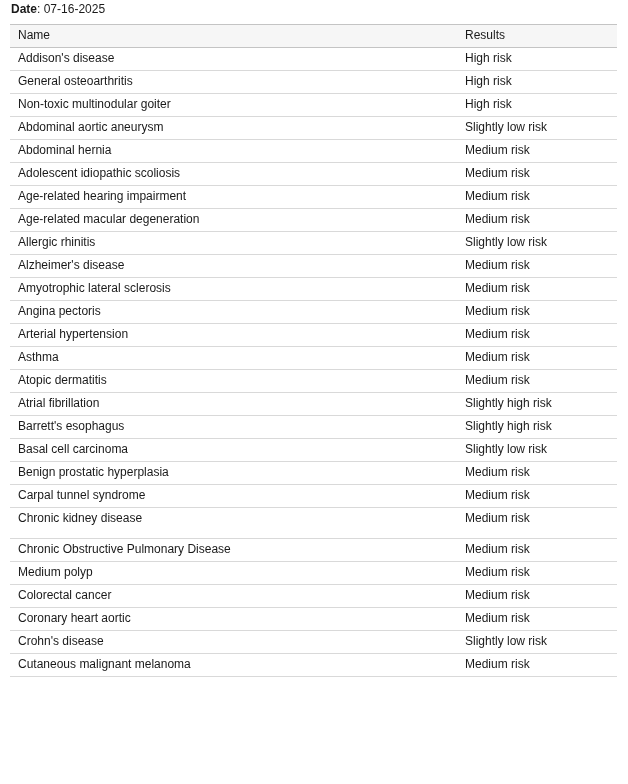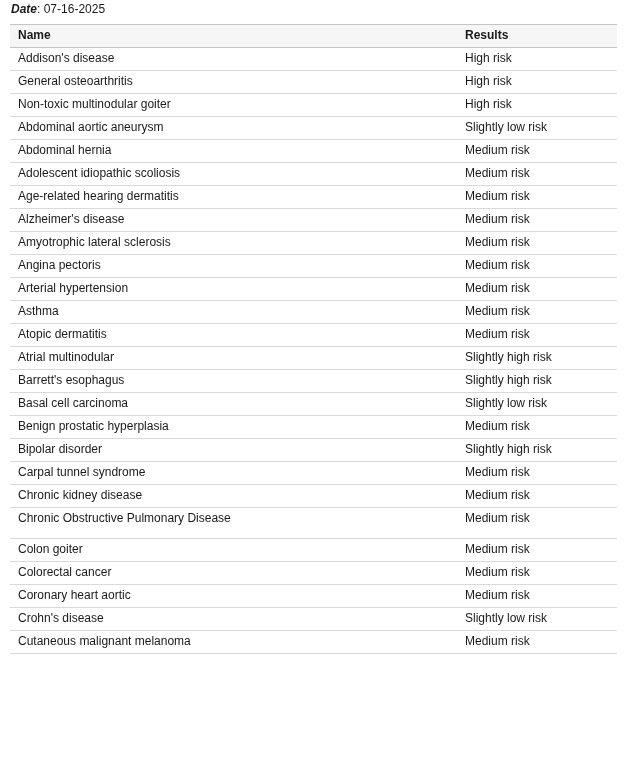--- a/index.html
+++ b/index.html
@@ -16,38 +16,38 @@
     color: #1a1a1a;
   }
   .page {
     padding: 2px 11px 0 10px;
   }
   .date-line {
     line-height: 14px;
     margin-bottom: 8px;
     padding-left: 1px;
   }
-  .bold { font-weight: bold; font-style: italic; }
+  .bold { font-weight: bold; }
 
   table.results-table {
     width: 100%;
     border-collapse: collapse;
     table-layout: fixed;
   }
   th, td {
     text-align: left;
     vertical-align: top;
     padding: 3px 8px 4px 8px;
     line-height: 15px;
     font-size: 12px;
     white-space: nowrap;
     overflow: hidden;
   }
   thead th {
-    font-weight: bold;
+    font-weight: normal;
     background: var(--header_bg, #f6f6f6);
     border-top: 1px solid var(--header_border, #c4c4c4);
     border-bottom: 1px solid var(--header_border, #c4c4c4);
   }
   tbody td {
     border-bottom: 1px solid var(--row_border, #d9d9d9);
   }
   
   tbody tr:nth-child(21) td {
     padding-bottom: 12px;
@@ -101,25 +101,33 @@
     <td class="cell-result">Medium risk</td>
   </tr>
 
 
   <tr class="data-row">
     <td class="cell-name">Adolescent idiopathic scoliosis</td>
     <td class="cell-result">Medium risk</td>
   </tr>
 
   <tr class="data-row">
-    <td class="cell-name">Age-related hearing dermatitis</td>
-    <td class="cell-result">Medium risk</td>
-  </tr>
-
-
+    <td class="cell-name">Age-related hearing impairment</td>
+    <td class="cell-result">Medium risk</td>
+  </tr>
+
+  <tr class="data-row">
+    <td class="cell-name">Age-related macular degeneration</td>
+    <td class="cell-result">Medium risk</td>
+  </tr>
+
+  <tr class="data-row">
+    <td class="cell-name">Allergic rhinitis</td>
+    <td class="cell-result">Slightly low risk</td>
+  </tr>
 
   <tr class="data-row">
     <td class="cell-name">Alzheimer's disease</td>
     <td class="cell-result">Medium risk</td>
   </tr>
 
   <tr class="data-row">
     <td class="cell-name">Amyotrophic lateral sclerosis</td>
     <td class="cell-result">Medium risk</td>
   </tr>
@@ -139,63 +147,59 @@
     <td class="cell-name">Asthma</td>
     <td class="cell-result">Medium risk</td>
   </tr>
 
   <tr class="data-row">
     <td class="cell-name">Atopic dermatitis</td>
     <td class="cell-result">Medium risk</td>
   </tr>
 
   <tr class="data-row">
-    <td class="cell-name">Atrial multinodular</td>
+    <td class="cell-name">Atrial fibrillation</td>
     <td class="cell-result">Slightly high risk</td>
   </tr>
 
   <tr class="data-row">
     <td class="cell-name">Barrett's esophagus</td>
     <td class="cell-result">Slightly high risk</td>
   </tr>
 
   <tr class="data-row">
     <td class="cell-name">Basal cell carcinoma</td>
     <td class="cell-result">Slightly low risk</td>
   </tr>
 
   <tr class="data-row">
     <td class="cell-name">Benign prostatic hyperplasia</td>
     <td class="cell-result">Medium risk</td>
   </tr>
 
-  <tr class="data-row">
-    <td class="cell-name">Bipolar disorder</td>
-    <td class="cell-result">Slightly high risk</td>
-  </tr>
 
   <tr class="data-row">
     <td class="cell-name">Carpal tunnel syndrome</td>
     <td class="cell-result">Medium risk</td>
   </tr>
 
 
   <tr class="data-row">
     <td class="cell-name">Chronic kidney disease</td>
     <td class="cell-result">Medium risk</td>
   </tr>
 
 
   <tr class="data-row">
     <td class="cell-name">Chronic Obstructive Pulmonary Disease</td>
     <td class="cell-result">Medium risk</td>
   </tr>
 
   <tr class="data-row">
-    <td class="cell-name">Colon goiter</td>
+    <td class="cell-name">Medium polyp</td>
     <td class="cell-result">Medium risk</td>
   </tr>
 
   <tr class="data-row">
     <td class="cell-name">Colorectal cancer</td>
     <td class="cell-result">Medium risk</td>
   </tr>
 
   <tr class="data-row">
     <td class="cell-name">Coronary heart aortic</td>

